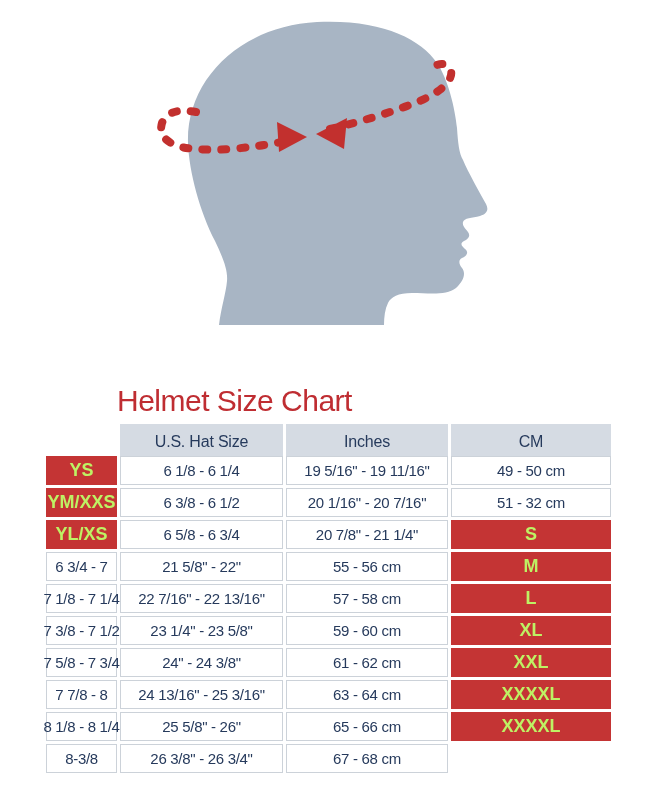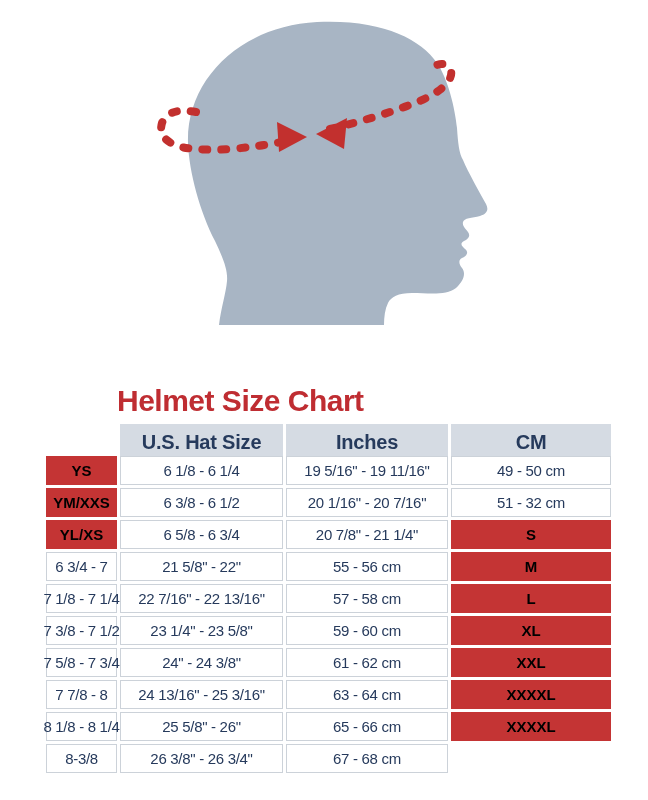--- a/index.html
+++ b/index.html
@@ -13,47 +13,47 @@
   }
   *{box-sizing:border-box;margin:0;padding:0;}
   html,body{background:#fff;}
   body{font-family:"Liberation Sans", sans-serif;}
   .page{position:relative;width:648px;height:800px;background:#ffffff;overflow:hidden;}
 
   .illustration{position:absolute;left:0;top:0;width:648px;height:380px;}
 
   .chart-title{
     position:absolute;left:117px;top:384px;
-    font-size:30px;font-weight:700;letter-spacing:-0.5px;
+    font-size:30px;font-weight:400;letter-spacing:-0.5px;
     color:var(--red-title);white-space:nowrap;
   }
 
   .size-table{
     position:absolute;left:46px;top:424px;
     display:grid;
     grid-template-columns:71px 163px 162px 160px;
     grid-auto-rows:29px;
     gap:3px;
     width:565px;
   }
   .size-table .hdr-spacer{background:#ffffff;height:26px;}
   .size-table .hdr{
     background:var(--header-bg);height:36px;
     display:flex;align-items:center;justify-content:center;
-    color:var(--navy);font-weight:bold;font-size:20px;letter-spacing:-0.2px;
+    color:var(--navy);font-weight:normal;font-size:16px;letter-spacing:-0.2px;
   }
   .cell{
     display:flex;align-items:center;justify-content:center;
     font-size:15px;color:var(--navy);letter-spacing:-0.3px;
     background:#ffffff;border:1px solid var(--cell-border);
     white-space:nowrap;
   }
   .label-cell{
     background:var(--red-cell);border:none;
-    color:#000000;font-weight:bold;font-size:15px;letter-spacing:0;
+    color:#bef264;font-weight:bold;font-size:18px;letter-spacing:0;
   }
 </style>
 </head>
 <body>
 
 <div class="page">
 
   <svg class="illustration" viewBox="0 0 648 380" xmlns="http://www.w3.org/2000/svg" aria-hidden="true">
 
     <path fill="#a8b5c4" d="M 219 325

